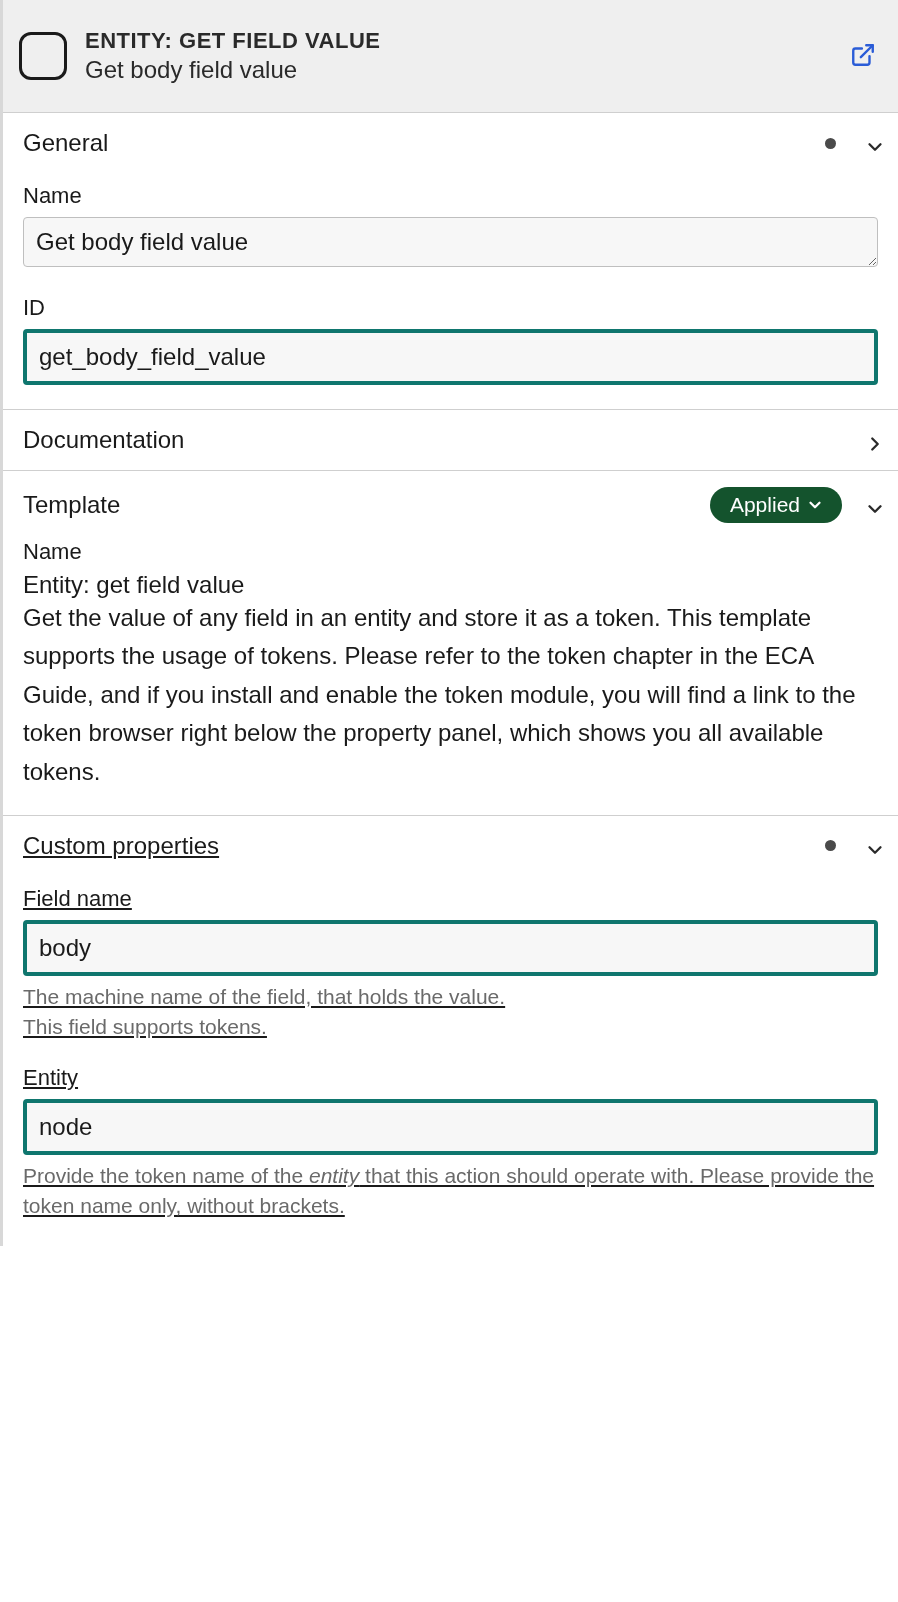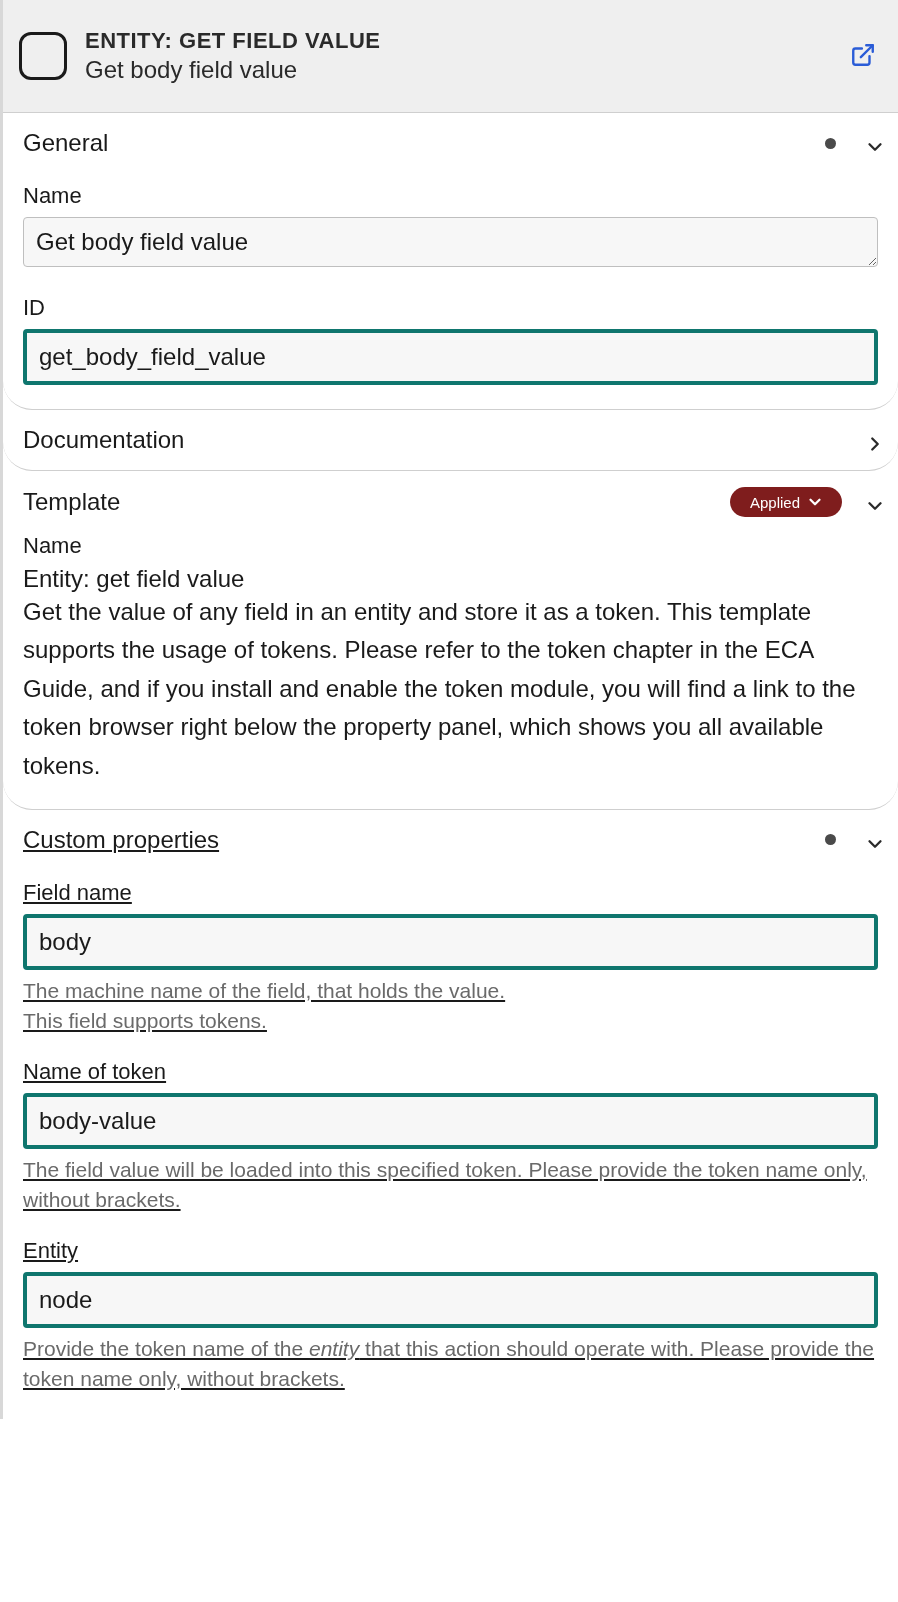--- a/index.html
+++ b/index.html
@@ -42,21 +42,20 @@
   .external-link-icon {
     position: absolute;
     right: 22px;
     top: 42px;
     color: #2a5cd7;
     cursor: pointer;
   }
 
   .section {
     border-bottom: 1px solid #cfcfcf;
-    border-radius: 29px;
   }
   .section-header {
     display: flex;
     align-items: center;
     padding: 16px 20px;
     cursor: pointer;
   }
   .section-title {
     font-size: 24px;
     flex: 1;
@@ -110,27 +109,27 @@
   }
   .help-text {
     font-size: 21px;
     color: #6a6a6a;
     margin-top: 6px;
     line-height: 1.45;
   }
   .help-text em { font-style: italic; }
 
   .badge {
-    background: #7f1d1d;
+    background: #14532d;
     color: #fff;
-    font-size: 15px;
+    font-size: 21px;
     padding: 6px 18px 6px 20px;
     border-radius: 999px;
     display: inline-flex;
-    align-items: flex-end;
+    align-items: center;
     gap: 6px;
     margin-right: 22px;
   }
   .badge svg { display:block; }
 
   .template-body { padding: 0 20px 24px 20px; }
   .template-name-label { font-size:22px; color:#1a1a1a; }
   .template-name-value { font-size:24px; color:#1a1a1a; margin-top:6px; }
   .template-desc-label { font-size:22px; color:#1a1a1a; margin-top:28px; }
   .template-desc-text {
@@ -227,25 +226,20 @@
 
     <div class="field-group">
       <label class="field-label">Field name</label>
       <input type="text" class="text-input" value="body" style="">
       <div class="help-text">
         <span>The machine name of the field, that holds the value.</span><br>
         <span>This field supports tokens.</span>
       </div>
     </div>
 
-    <div class="field-group" style="margin-top:22px;">
-      <label class="field-label">Name of token</label>
-      <input type="text" class="text-input" value="body-value" style="">
-      <div class="help-text">The field value will be loaded into this specified token. Please provide the token name only, without brackets.</div>
-    </div>
 
     <div class="field-group" style="margin-top:22px;">
       <label class="field-label">Entity</label>
       <input type="text" class="text-input" value="node" style="">
       <div class="help-text">
         <span>Provide the token name of the </span><em>entity</em><span> that this action should operate with. Please provide the token name only, without brackets.</span>
       </div>
     </div>
 
   </div>

